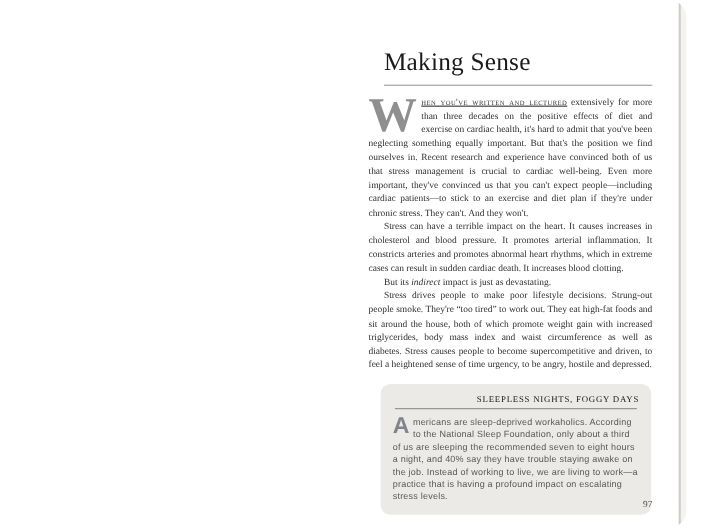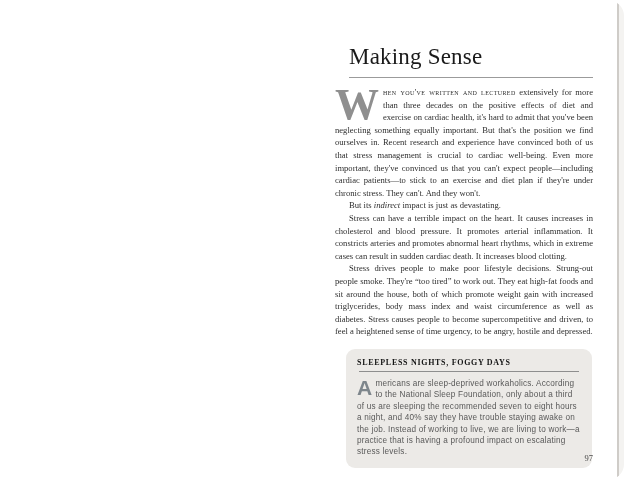--- a/index.html
+++ b/index.html
@@ -17,28 +17,28 @@
     font-size:23px;line-height:29px;font-weight:normal;color:#1a1a1a;letter-spacing:.2px;}
   .title-rule{margin:0 0 8px 14px;height:0;border:none;border-top:1.5px solid #9b9b9b;}
 
   .body-text{font-size:8.6px;line-height:12.6px;color:#2e2e2e;text-align:justify;
     font-family:"Liberation Serif", serif;}
   .body-text p{margin:0;text-indent:14px;}
   .body-text p.first{text-indent:0;}
 
   .dropcap{float:left;font-family:"Liberation Serif", serif;font-weight:bold;
     font-size:44px;line-height:31px;color:#8f8f8f;margin:3px 4px 0 0;}
-  .sc{font-variant:small-caps;letter-spacing:.4px;}
+  .sc{font-variant:small-caps;letter-spacing:.4px;text-decoration:underline;}
   .it{font-style:italic;}
 
   
   .sidebar{margin:11px 0 0 11px;width:224px;background:#eceae7;border-radius:9px;
     padding:9px 11px 10px;}
-  .sidebar-title{font-family:"Liberation Serif", serif;font-size:8px;font-weight:bold;
-    text-align:left;letter-spacing:.7px;color:#151515;}
+  .sidebar-title{font-family:"Liberation Serif", serif;font-size:8px;font-weight:normal;
+    text-align:right;letter-spacing:.7px;color:#151515;}
   .sidebar-rule{border:none;border-top:1px solid #8e8e8e;margin:4px 2px 6px;}
   .sidebar-body{font-family:"Liberation Sans", sans-serif;font-size:8.2px;
     line-height:11.4px;color:#595959;letter-spacing:.2px;}
   .sidebar-dropcap{float:left;font-family:"Liberation Sans", sans-serif;font-weight:bold;
     font-size:21px;line-height:17px;color:#7e868c;margin:1px 3px 0 0;}
 
   .page-number{position:absolute;left:565px;top:443px;width:28px;text-align:right;
     font-size:8.5px;color:#4a4a4a;font-family:"Liberation Serif", serif;margin-top:10px;}
 </style>
 </head>
@@ -50,23 +50,23 @@
 
     <h1 class="chapter-title"><span>Making Sense</span><br>
     </h1>
 
     <hr class="title-rule">
 
     <div class="body-text">
 
       <p class="first"><span class="dropcap">W</span><span class="sc">hen you've written and lectured</span><span> extensively for more than three decades on the positive effects of diet and exercise on cardiac health, it's hard to admit that you've been neglecting something equally important. But that's the position we find ourselves in. Recent research and experience have convinced both of us that stress management is crucial to cardiac well-being. Even more important, they've convinced us that you can't expect people—including cardiac patients—to stick to an exercise and diet plan if they're under chronic stress. They can't. And they won't.</span></p>
 
+      <p>Stress can have a terrible impact on the heart. It causes increases in cholesterol and blood pressure. It promotes arterial inflammation. It constricts arteries and promotes abnormal heart rhythms, which in extreme cases can result in sudden cardiac death. It increases blood clotting.</p>
+
       <p><span>But its </span><span class="it">indirect</span><span> impact is just as devastating.</span></p>
-
-      <p>Stress can have a terrible impact on the heart. It causes increases in cholesterol and blood pressure. It promotes arterial inflammation. It constricts arteries and promotes abnormal heart rhythms, which in extreme cases can result in sudden cardiac death. It increases blood clotting.</p>
 
       <p>Stress drives people to make poor lifestyle decisions. Strung-out people smoke. They're “too tired” to work out. They eat high-fat foods and sit around the house, both of which promote weight gain with increased triglycerides, body mass index and waist circumference as well as diabetes. Stress causes people to become supercompetitive and driven, to feel a heightened sense of time urgency, to be angry, hostile and depressed.</p>
     </div>
 
     <div class="sidebar">
       <div class="sidebar-title">SLEEPLESS NIGHTS, FOGGY DAYS</div>
       <hr class="sidebar-rule">
       <div class="sidebar-body"><span class="sidebar-dropcap">A</span><span>mericans are sleep-deprived workaholics. According to the National Sleep Foundation, only about a third of us are sleeping the recommended seven to eight hours a night, and 40% say they have trouble staying awake on the job. Instead of working to live, we are living to work—a practice that is having a profound impact on escalating stress levels.</span></div>
     </div>
 

